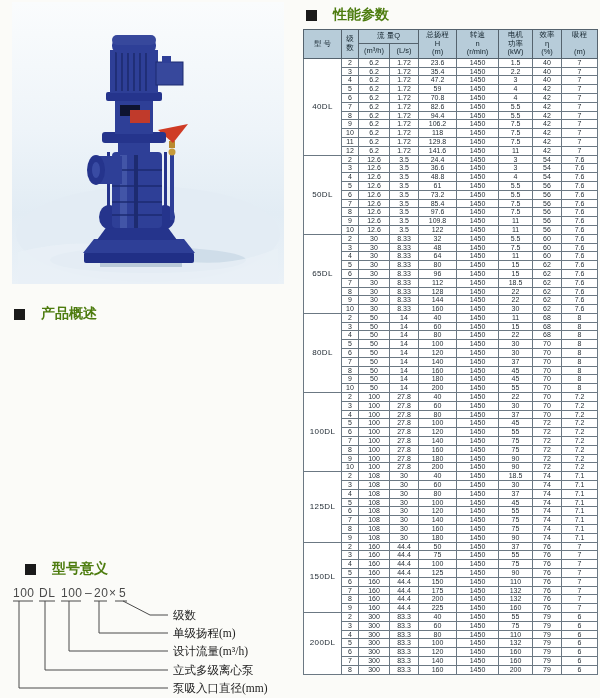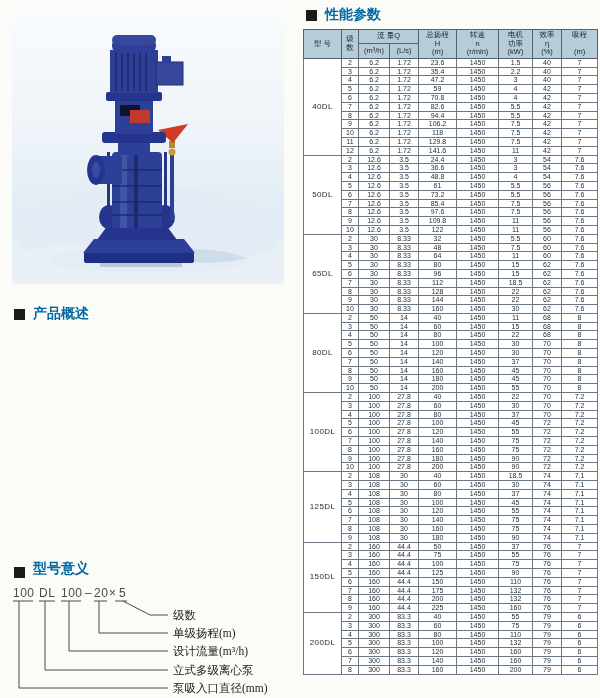--- a/index.html
+++ b/index.html
@@ -3,29 +3,29 @@
 <meta charset="utf-8">
 <style>
   * { margin:0; padding:0; box-sizing:border-box; }
   html,body { width:600px; height:698px; }
   body { background:#fbfbf8; font-family:"Liberation Sans", sans-serif; position:relative; overflow:hidden; }
   .page { position:relative; width:600px; height:698px; }
 
   
   .photo-wrap { position:absolute; left:12px; top:2px; width:272px; height:282px;
     background:linear-gradient(180deg,#fafcfd 0%,#eef4f9 45%,#e2ecf4 75%,#eaf1f7 100%); }
-  .sec-title { position:absolute; display:flex; align-items:center; gap:8px;
-    font-family:"Liberation Sans", sans-serif; font-weight:bold; font-size:14px; color:#0369a1; }
+  .sec-title { position:absolute; display:flex; align-items:center; gap:16px;
+    font-family:"Liberation Sans", sans-serif; font-weight:bold; font-size:14px; color:#4d7c0f; }
   .sq { width:11px; height:11px; background:#1a1a1a; display:inline-block; }
   .overview-title { left:14px; top:305px; }
   .paras { position:absolute; left:14px; top:311px; width:274px;
     font-family:"Liberation Serif", serif; font-size:12.3px; line-height:21.5px;
     color:#1c1c1c; text-align:justify; }
   .paras p { text-indent:2em; }
-  .model-title { left:14px; top:560px;align-items:flex-end; }
+  .model-title { left:25px; top:560px; }
   .model-svg { position:absolute; left:10px; top:582px; }
   .model-svg text { font-family:"Liberation Sans", sans-serif; fill:#3a3a3a; }
   .model-svg .code { font-size:12px; letter-spacing:0.5px; fill:#4a4a4a; }
   .model-svg .lbl { font-size:11.5px; font-family:"Liberation Serif", serif; fill:#222; }
   .model-svg line, .model-svg path { stroke:#4a4a4a; stroke-width:1; fill:none; }
 
   
   .perf-title { left:306px; top:6px; }
   .tbl-wrap { position:absolute; left:303px; top:29px; }
   table { border-collapse:collapse; table-layout:fixed; width:294px; background:#fff;

